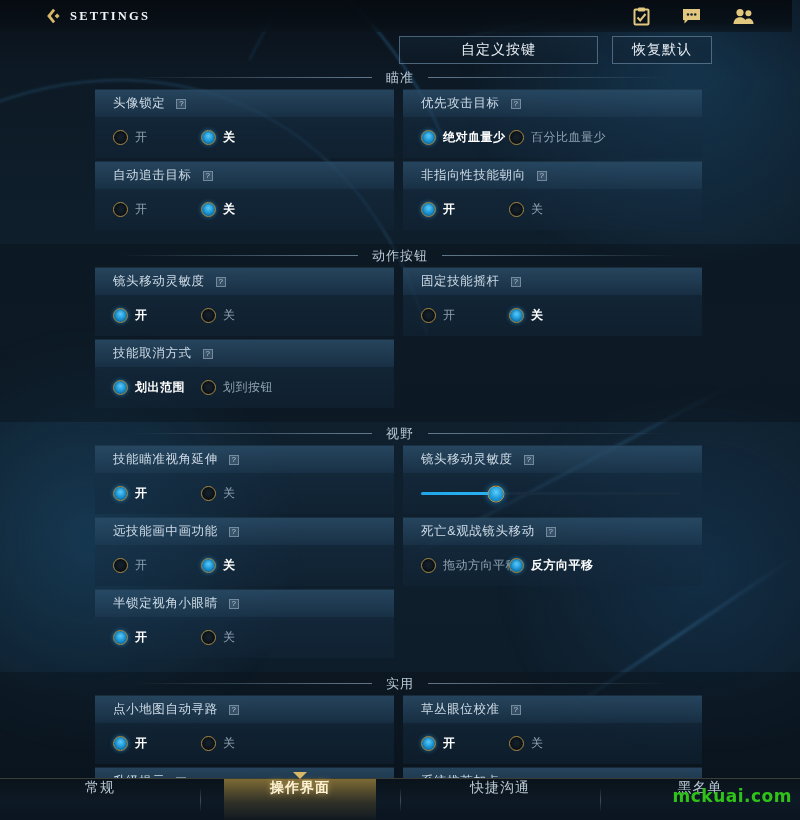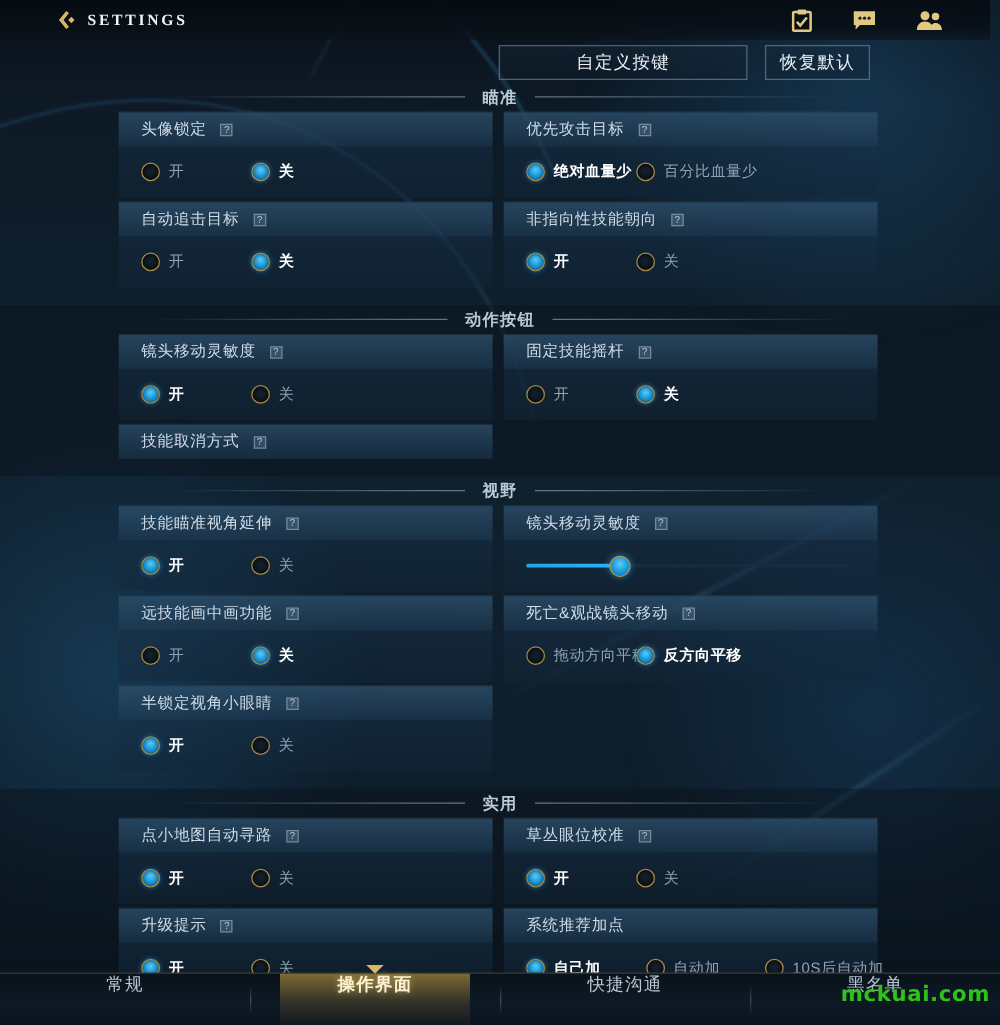--- a/index.html
+++ b/index.html
@@ -66,36 +66,36 @@
   .actions {
     position:absolute; left:399px; top:36px; display:flex; gap:14px; z-index:18;
   }
   .btn {
     height:28px; display:flex; align-items:center; justify-content:center;
     border:1px solid rgba(126,158,186,0.55);
     background: linear-gradient(180deg, rgba(22,42,60,0.45), rgba(14,28,42,0.35));
     color:#e8eef4; font-size:14px; letter-spacing:1px;
   }
   .btn.wide { width:199px; }
-  .btn.narrow { width:84px; }
+  .btn.narrow { width:100px; }
 
   
   .content { position:absolute; left:0; top:66px; width:800px; height:712px; z-index:10; }
 
   .section { position:relative; width:800px; }
   .section.band { background: rgba(9,16,24,0.42); }
 
   .sec-head {
     position:relative; height:23px; display:flex; align-items:center; justify-content:center;
     gap:14px;
   }
   .sec-line { height:1px; width:238px; }
   .sec-line.left  { background: linear-gradient(90deg, rgba(140,170,195,0) 0%, rgba(150,180,205,0.55) 85%, rgba(150,180,205,0.6) 100%); }
   .sec-line.right { background: linear-gradient(90deg, rgba(150,180,205,0.6) 0%, rgba(150,180,205,0.55) 15%, rgba(140,170,195,0) 100%); }
-  .sec-title { font-size:13px; color:#b9c9d6; letter-spacing:1px; white-space:nowrap;font-weight:bold; }
+  .sec-title { font-size:13px; color:#b9c9d6; letter-spacing:1px; white-space:nowrap; }
 
   .grid { position:relative; padding:0 40px 0 95px; }
   .col-wrap { display:flex; gap:9px; }
   .col { width:299px; display:flex; flex-direction:column; gap:3px; }
 
   
   .card {
     background: linear-gradient(180deg, rgba(29,58,82,0.62) 0%, rgba(22,46,68,0.52) 46%, rgba(18,38,57,0.44) 100%);
     border-top:1px solid rgba(120,165,200,0.10);
   }
@@ -339,20 +339,30 @@
                     <span class="dot"></span>
                     <span class="rlabel">关</span>
                   </div>
                 </div>
               </div>
               <div class="card">
                 <div class="card-title-row">
                   <div class="card-title">技能取消方式</div>
                   <span class="help">?</span>
                 </div>
+                <div class="card-body">
+                  <div class="radio on" style="margin-right: 0px; width: 88px;">
+                    <span class="dot"></span>
+                    <span class="rlabel">划出范围</span>
+                  </div>
+                  <div class="radio" style="margin-right: 0px;">
+                    <span class="dot"></span>
+                    <span class="rlabel">划到按钮</span>
+                  </div>
+                </div>
               </div>
             </div>
             <div class="col">
               <div class="card">
                 <div class="card-title-row">
                   <div class="card-title">固定技能摇杆</div>
                   <span class="help">?</span>
                 </div>
                 <div class="card-body">
                   <div class="radio" style="margin-right: 0px; width: 88px;">

